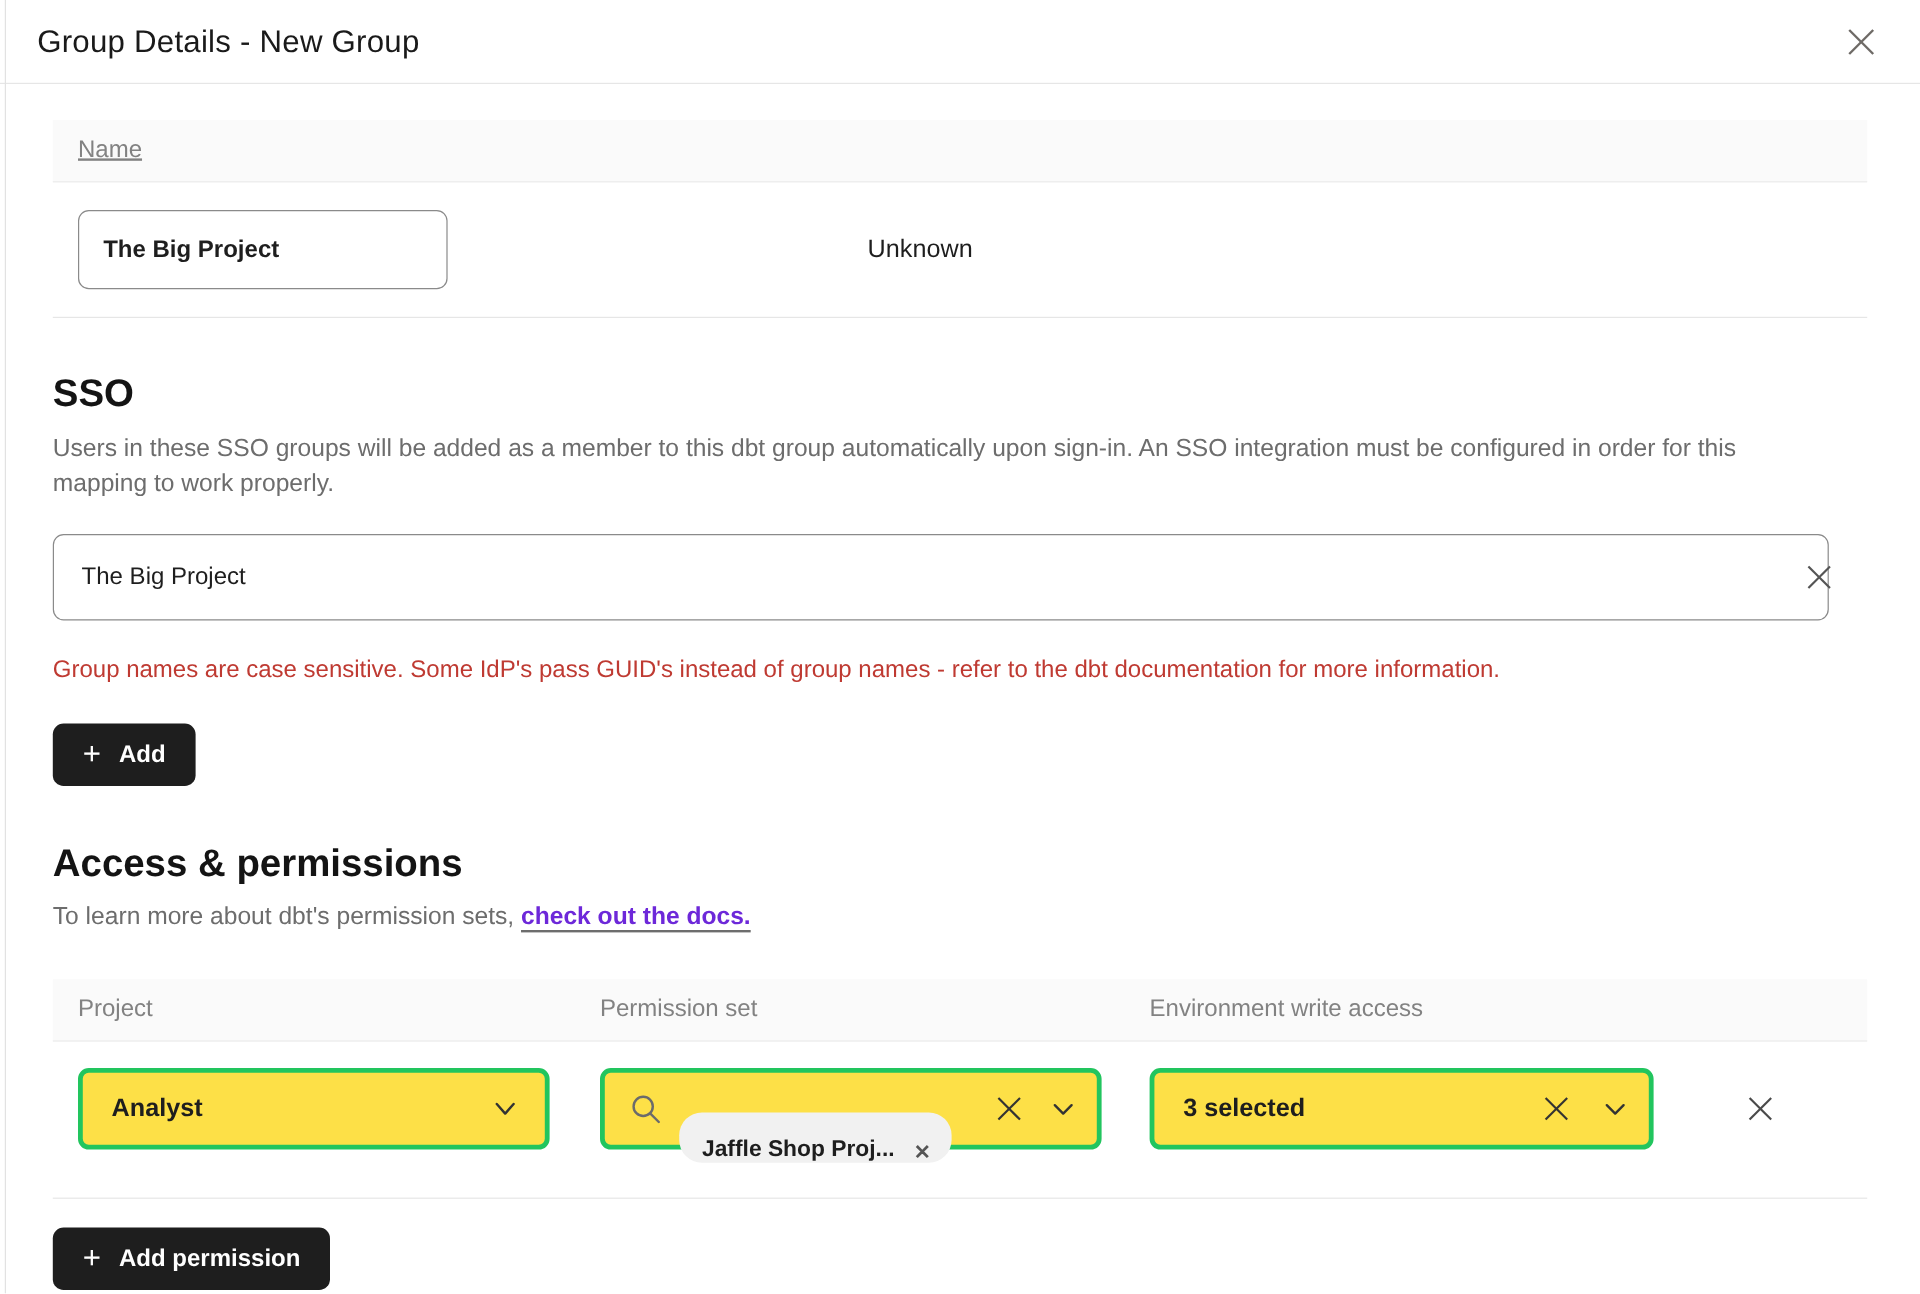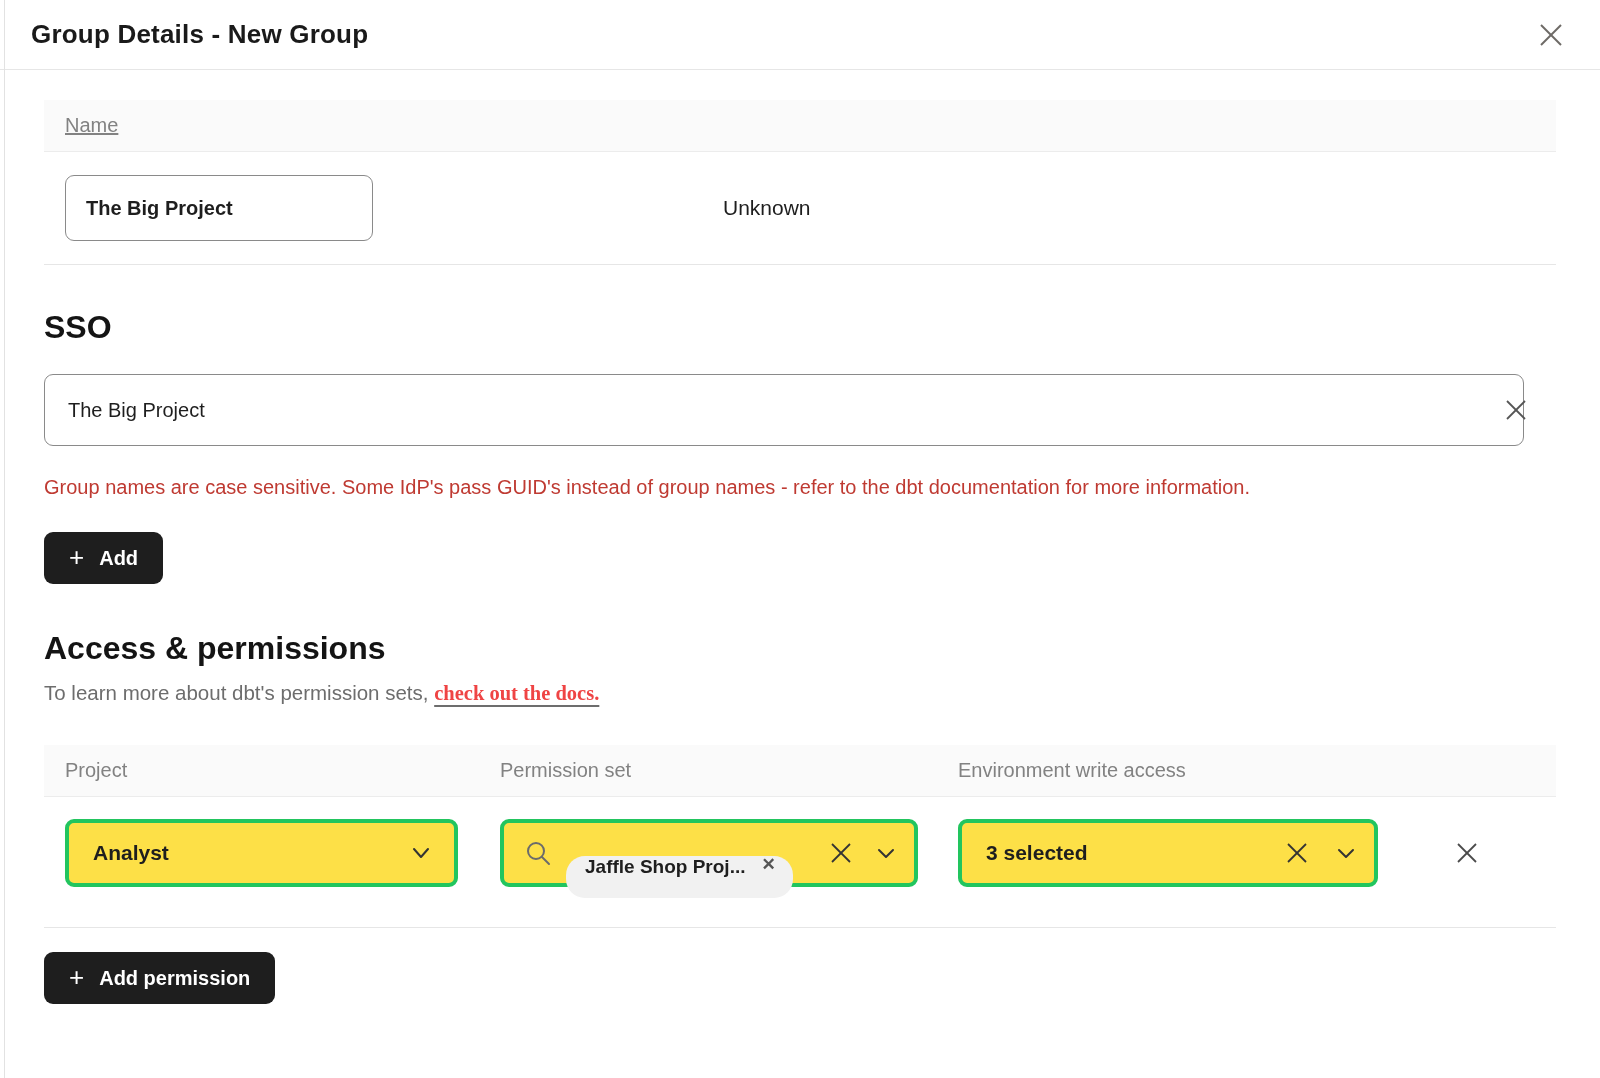--- a/index.html
+++ b/index.html
@@ -16,21 +16,21 @@
     width: 1px; background: #e2e2e2;
   }
 
   
   .modal-header {
     height: 70px;
     display: flex; align-items: center; justify-content: space-between;
     padding: 0 34px 0 31px;
     border-bottom: 1px solid #e6e6e6;
   }
-  .modal-title { font-size: 26px; font-weight: 700; color: #1a1a1a; letter-spacing: 0.2px; }
+  .modal-title { font-size: 26px; font-weight: 400; color: #1a1a1a; letter-spacing: 0.2px; }
   .icon-btn { background: none; border: none; cursor: pointer; display: flex; align-items: center; justify-content: center; padding: 0; }
 
   .content { padding: 0 44px; }
 
   
   .group-table { margin-top: 30px; }
   .thead-row {
     background: #fafafa;
     height: 52px;
     display: grid;
@@ -83,42 +83,42 @@
     height: 52px; padding: 0 25px;
     font-family: "Liberation Sans", sans-serif;
     font-size: 20px; font-weight: 700;
     cursor: pointer;
   }
   .plus-glyph { font-size: 26px; font-weight: 400; line-height: 1; position: relative; top: -1px; }
 
   
   .access-section { margin-top: 46px; }
   .docs-line { margin-top: 14px; font-size: 20.5px; color: #6d6d6d; }
-  .docs-link { color: #ef4444; font-weight: 600; text-decoration: underline; text-underline-offset: 5px; text-decoration-color: #6d6d6d; cursor: pointer; font-family: Liberation Serif, serif; }
+  .docs-link { color: #6d28d9; font-weight: 600; text-decoration: underline; text-underline-offset: 5px; text-decoration-color: #6d6d6d; cursor: pointer; }
 
   .perm-table { margin-top: 40px; }
   .perm-table .thead-row { grid-template-columns: 435px 458px 1fr; }
   .perm-row {
     display: grid; grid-template-columns: 435px 458px 420px 1fr;
     align-items: center;
     padding: 22px 0 40px 21px;
     border-bottom: 1px solid #e6e6e6;
   }
   .field {
     height: 68px; border: 4px solid #22c55e; border-radius: 9px;
     background: #fde047; display: flex; align-items: center;
     font-size: 21px; font-weight: 600; color: #1e1e1e;
   }
   .select-field { width: 393px; justify-content: space-between; padding: 0 22px 0 24px; cursor: pointer; }
   .multiselect-field { width: 418px; padding: 0 18px 0 20px; gap: 14px; }
   .env-field { width: 420px; justify-content: space-between; padding: 0 18px 0 24px; cursor: pointer; }
   .env-right { display: flex; align-items: center; gap: 26px; }
   .chip {
     background: #f1f1f1; border-radius: 19px;
-    height: 42px; display: inline-flex; align-items: flex-start; gap: 16px;
+    height: 42px; display: inline-flex; align-items: flex-end; gap: 16px;
     padding: 0 17px 0 19px;
     font-size: 19px; font-weight: 600; color: #1e1e1e;
     white-space: nowrap; cursor: default; margin-top: 48px;
   }
   .chip-x { font-size: 17px; font-weight: 700; color: #555; cursor: pointer; line-height: 1; }
   .ms-right { margin-left: auto; display: flex; align-items: center; gap: 22px; }
   .row-delete-cell { display: flex; justify-content: center; }
 
   svg.stroke-icon { display: block; }
 </style>
@@ -148,20 +148,21 @@
     <div class="group-row">
       <div>
         <input class="text-input" type="text" value="The Big Project" style="">
       </div>
       <div class="cell-text">Unknown</div>
     </div>
   </div>
 
   <div class="sso-section">
     <div class="section-heading">SSO</div>
+    <div class="section-desc">Users in these SSO groups will be added as a member to this dbt group automatically upon sign-in. An SSO integration must be configured in order for this mapping to work properly.</div>
 
     <div class="sso-input-wrap">
       <input class="sso-input" type="text" value="The Big Project" style="">
       <button class="icon-btn sso-clear">
         <span>
           <svg class="stroke-icon" width="28" height="28" viewBox="0 0 28 28">
             <line x1="5" y1="5" x2="23" y2="23" stroke="#555" stroke-width="1.8"></line>
             <line x1="23" y1="5" x2="5" y2="23" stroke="#555" stroke-width="1.8"></line>
           </svg>
         </span>

